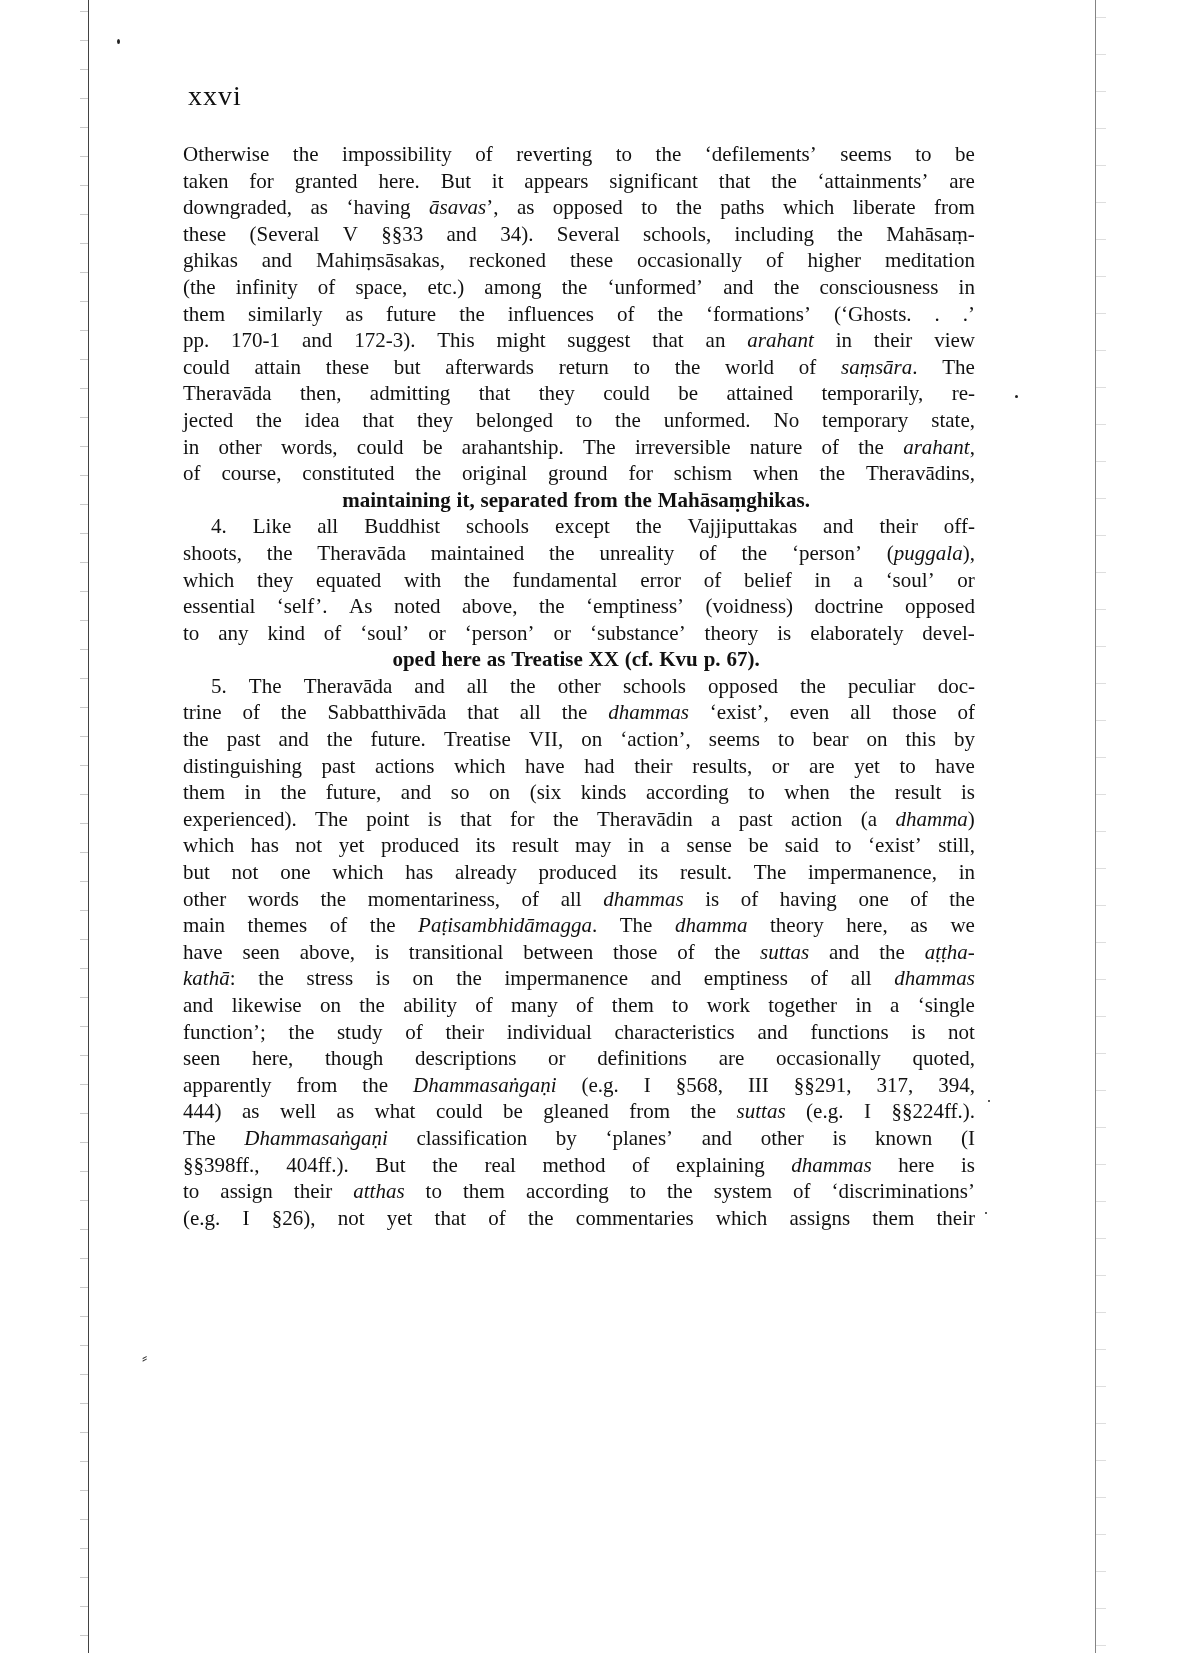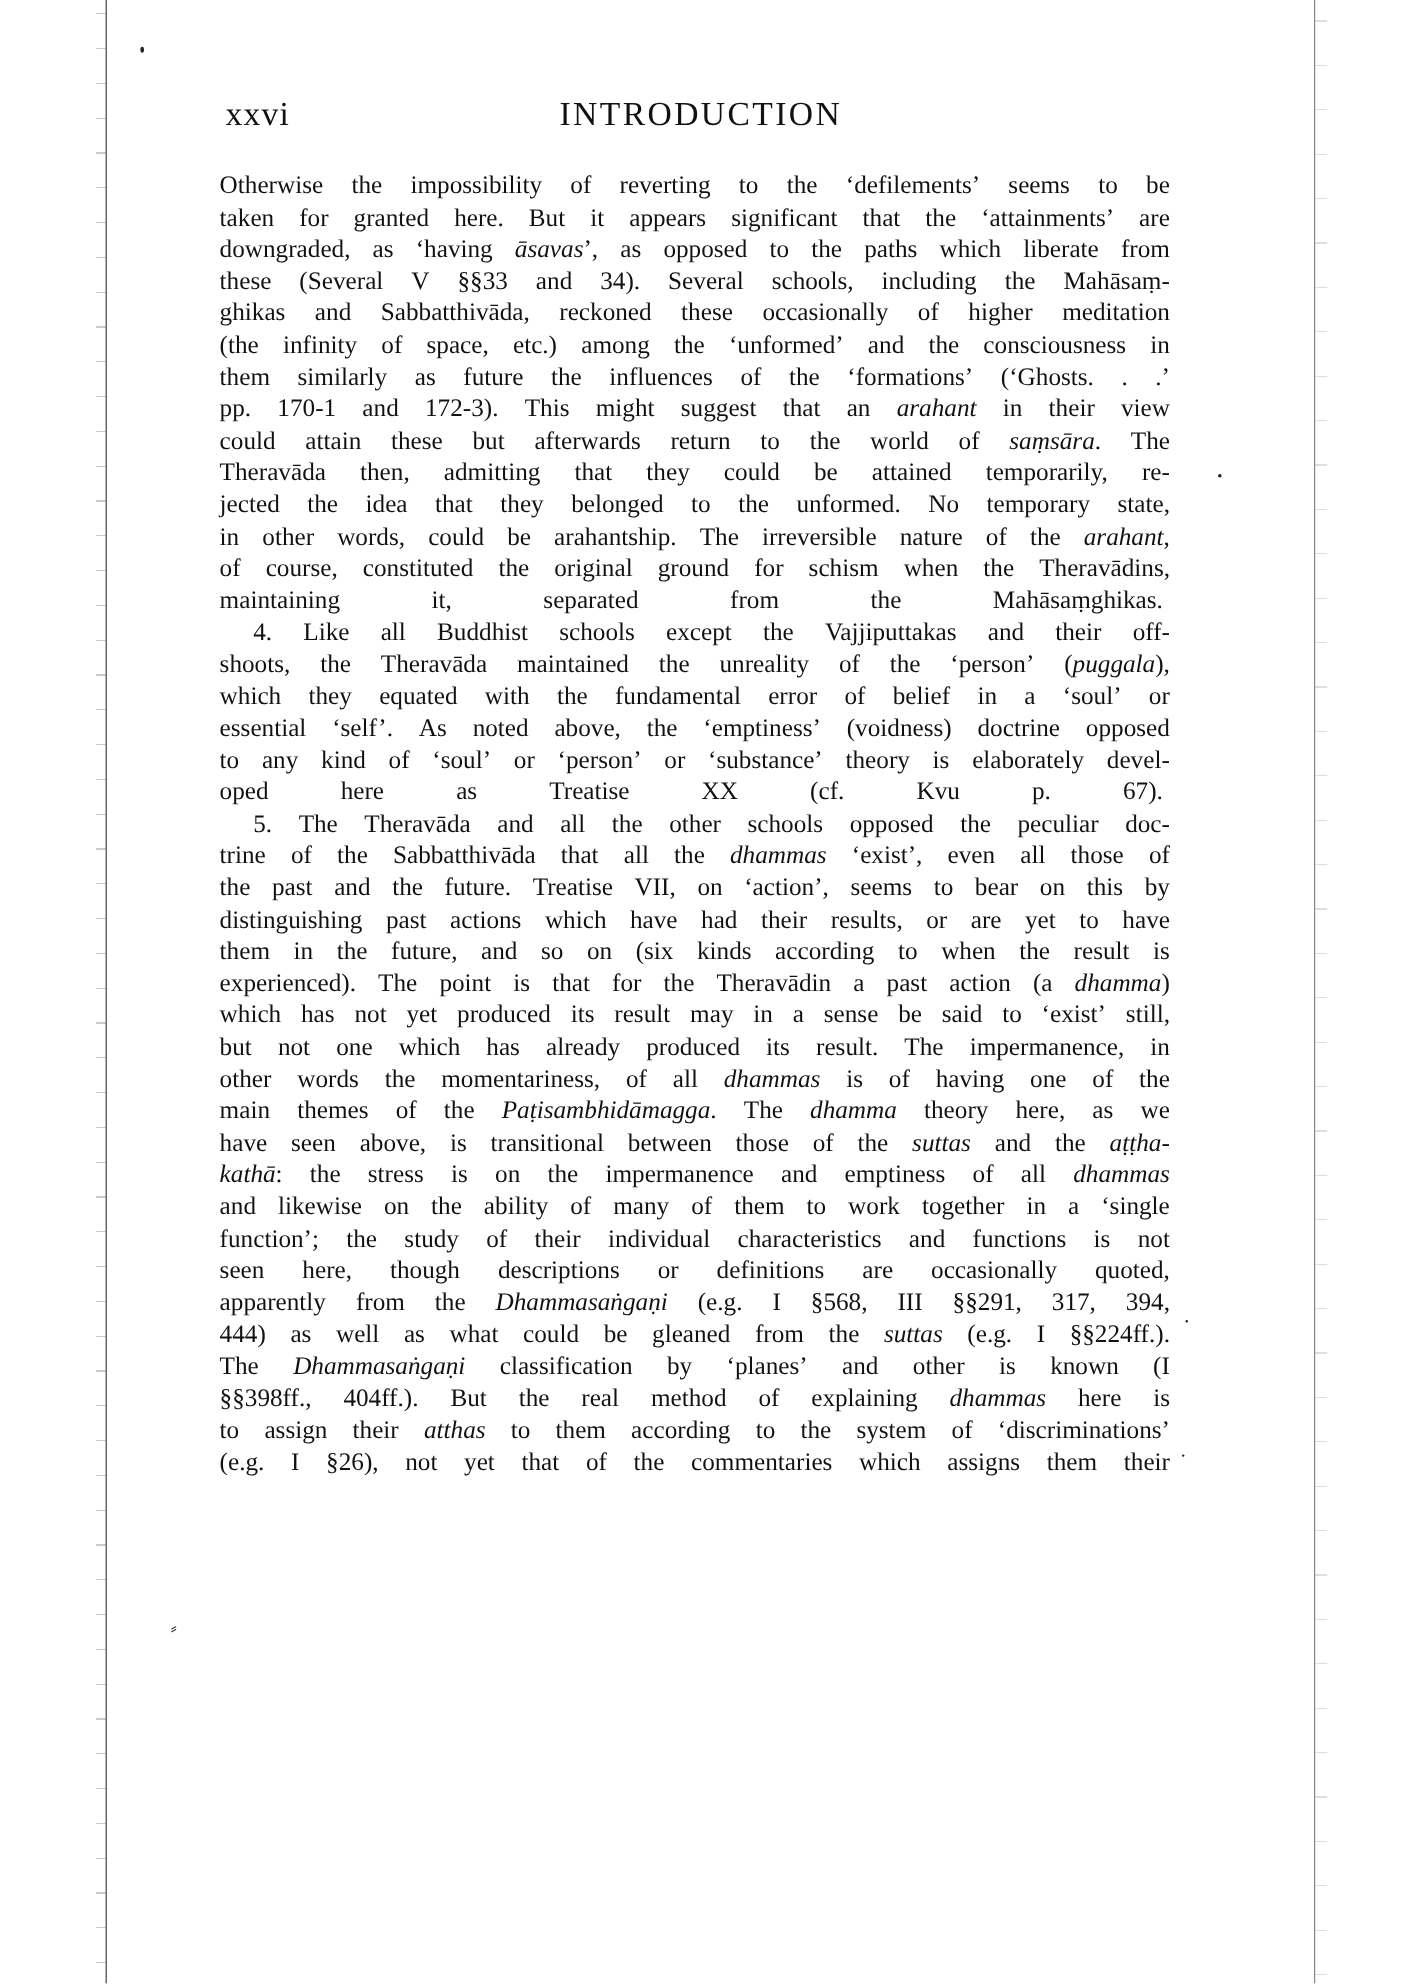--- a/index.html
+++ b/index.html
@@ -31,40 +31,39 @@
   .folio { position: absolute; left: 0; top: 0; }
   .head-title { position: absolute; left: 0; right: 0; text-align: center; top: 0; letter-spacing: 2px; }
   .body-text {
     position: absolute; top: 141px; left: 183px; width: 792px;
   }
   .line {
     height: 26.6px; line-height: 26.6px; font-size: 21px;
     text-align: justify; text-align-last: justify; white-space: nowrap; overflow: visible;
     display: flex; justify-content: space-between;
   }
-  .line.last { justify-content: space-between; }
+  .line.last { justify-content: center; font-weight: bold; }
   .line .w { white-space: pre; }
   .line.indent { padding-left: 28px; }
   .margin-mark {
     position: absolute; left: 142px; top: 1349px; font-size: 16px; color: #333;
   }
 </style>
 </head>
 <body>
 
 <div class="scan-edge-left"></div>
 <div class="scan-edge-right"></div>
 <div class="speck" style="left:117px;top:39px;width:3px;height:5px;"></div>
 <div class="speck" style="left:1015px;top:395px;width:3px;height:3px;"></div>
 <div class="speck" style="left:988px;top:1100px;width:2px;height:2px;"></div>
 <div class="speck" style="left:985px;top:1212px;width:2px;height:2px;"></div>
 
 <div class="running-head">
   <span class="folio">xxvi</span>
-  <span class="head-title">INTRODUCTION</span>
 </div>
 
 <div class="margin-mark">⸗</div>
 
 <div class="body-text" id="body-text">
     <div class="line">
       <span class="w"><span>Otherwise</span></span>
       <span class="w"><span>the</span></span>
       <span class="w"><span>impossibility</span></span>
       <span class="w"><span>of</span></span>
@@ -113,21 +112,21 @@
       <span class="w"><span>34).</span></span>
       <span class="w"><span>Several</span></span>
       <span class="w"><span>schools,</span></span>
       <span class="w"><span>including</span></span>
       <span class="w"><span>the</span></span>
       <span class="w"><span>Mahāsaṃ-</span></span>
     </div>
     <div class="line">
       <span class="w"><span>ghikas</span></span>
       <span class="w"><span>and</span></span>
-      <span class="w"><span>Sabbatthivāda,</span></span>
+      <span class="w"><span>Mahiṃsāsakas,</span></span>
       <span class="w"><span>reckoned</span></span>
       <span class="w"><span>these</span></span>
       <span class="w"><span>occasionally</span></span>
       <span class="w"><span>of</span></span>
       <span class="w"><span>higher</span></span>
       <span class="w"><span>meditation</span></span>
     </div>
     <div class="line">
       <span class="w"><span>(the</span></span>
       <span class="w"><span>infinity</span></span>

